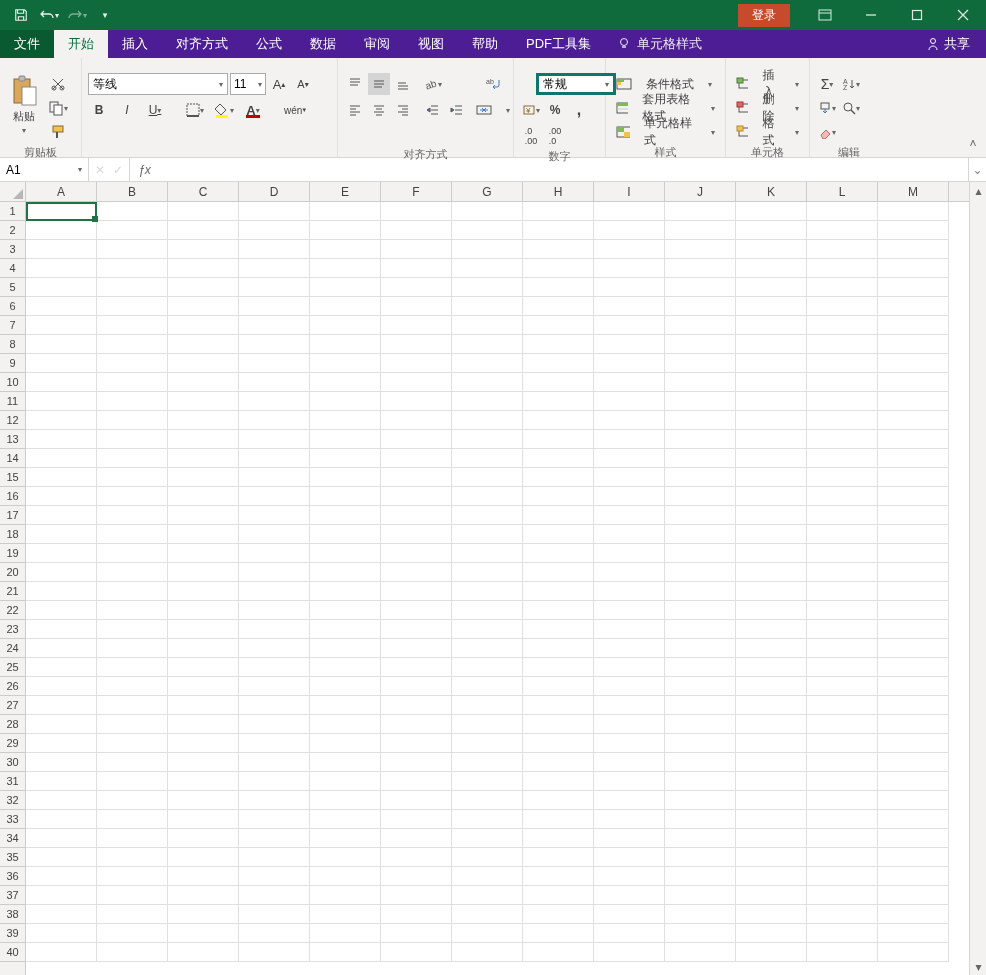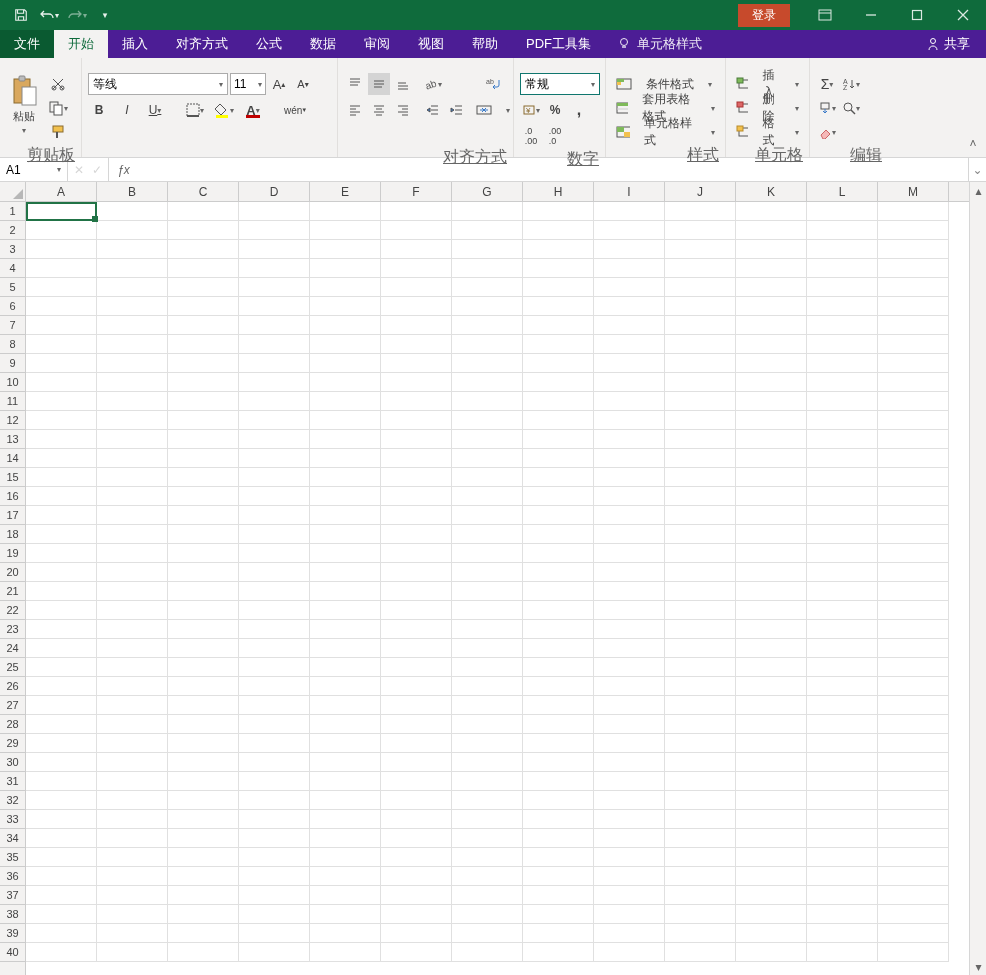--- a/index.html
+++ b/index.html
@@ -20,37 +20,37 @@
 .ribbon-tab { padding: 0 14px; display: flex; align-items: center; cursor: pointer; }
 .ribbon-tab.file { background: #0a5a31; }
 .ribbon-tab.active { background: #f3f2f1; color: #0f6b3c; }
 .tell-me { display: flex; align-items: center; padding: 0 12px; gap: 6px; opacity: .9; }
 .share-btn { margin-left: auto; padding: 0 16px; display: flex; align-items: center; gap: 4px; }
 
 
 .ribbon { height: 100px; background: #f3f2f1; border-bottom: 1px solid #d6d6d6; display: flex; position: relative; }
 .group { border-right: 1px solid #e1dfdd; padding: 15px 6px 2px; display: flex; flex-direction: column; }
 .group-body { flex: 1; display: flex; align-items: flex-start; }
-.group-label { text-align: right; font-size: 16px; color: #666; padding-top: 2px; position: relative; text-decoration: underline; }
+.group-label { text-align: center; font-size: 11px; color: #666; padding-top: 2px; position: relative; }
 .big-btn { display: flex; flex-direction: column; align-items: center; justify-content: center; padding: 2px 4px; gap: 2px; }
 .big-btn .lbl { font-size: 11px; color: #444; }
 .col { display: flex; flex-direction: column; gap: 2px; }
 .row { display: flex; align-items: center; gap: 2px; }
 .small-btn { min-width: 22px; height: 22px; display: flex; align-items: center; justify-content: center; color: #444; padding: 0 2px; }
 .small-btn.wide { padding: 0 4px; gap: 14px; }
 .dd-arrow { font-size: 8px; color: #666; }
 .font-select { width: 140px; height: 22px; border: 1px solid #ababab; background: #fff; font-size: 12px; padding: 0 4px; display: flex; align-items: center; justify-content: space-between; }
 .size-select { width: 36px; height: 22px; border: 1px solid #ababab; background: #fff; font-size: 12px; padding: 0 3px; display: flex; align-items: center; justify-content: space-between; }
-.num-fmt { width: 80px; height: 22px; border: 1px solid #0f766e; background: #fff; font-size: 12px; padding: 0 4px; display: flex; align-items: center; justify-content: space-between; }
+.num-fmt { width: 80px; height: 22px; border: 3px solid #0f766e; background: #fff; font-size: 12px; padding: 0 4px; display: flex; align-items: center; justify-content: space-between; margin-left: 16px; }
 .sep { width: 1px; height: 64px; background: #e1dfdd; margin: 4px 2px; }
 .collapse-btn { position: absolute; right: 4px; bottom: 4px; width: 18px; height: 18px; color: #666; display:flex; align-items:center; justify-content:center;}
 
 
 .formula-bar { height: 24px; border-bottom: 1px solid #d6d6d6; display: flex; align-items: stretch; background: #fff; }
-.name-box { width: 68px; border-right: 1px solid #d6d6d6; display: flex; align-items: center; padding: 0 6px; font-size: 12px; justify-content: space-between; }
+.name-box { width: 89px; border-right: 1px solid #d6d6d6; display: flex; align-items: center; padding: 0 6px; font-size: 12px; justify-content: space-between; }
 .fx-btns { display: flex; align-items: center; border-right: 1px solid #d6d6d6; padding: 0 6px; gap: 8px; color: #999; }
 .fx-label { font-style: italic; color: #666; padding: 0 8px; display: flex; align-items: center; }
 .formula-input { flex: 1; border: none; outline: none; padding: 0 6px; font-size: 12px; }
 .fb-expand { width: 18px; border-left: 1px solid #d6d6d6; display:flex; align-items:center; justify-content:center; color:#888; }
 
 
 .sheet-area { position: relative; height: calc(975px - 30px - 28px - 100px - 24px); overflow: hidden; background: #fff; }
 .corner { position: absolute; left: 0; top: 0; width: 26px; height: 20px; background: #f3f2f1; border-right: 1px solid #ccc; border-bottom: 1px solid #ccc; }
 .corner::after { content: ""; position: absolute; right: 2px; bottom: 2px; border-style: solid; border-width: 0 0 10px 10px; border-color: transparent transparent #b7b7b7 transparent; }
 .col-headers { position: absolute; left: 26px; top: 0; right: 17px; height: 20px; display: flex; background: #f3f2f1; border-bottom: 1px solid #ccc; }

